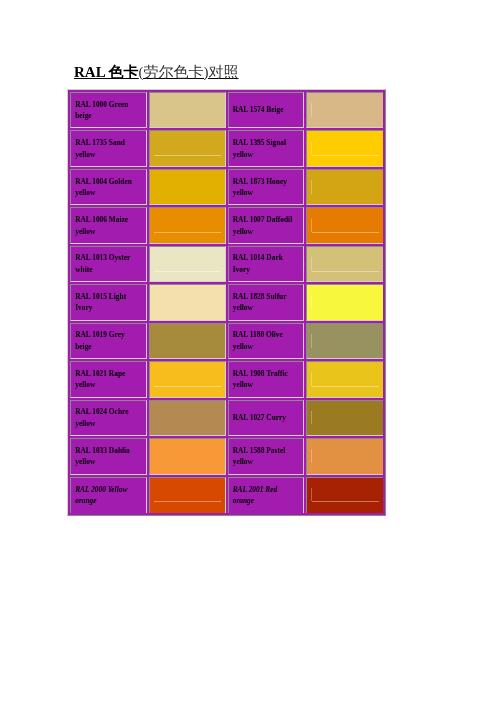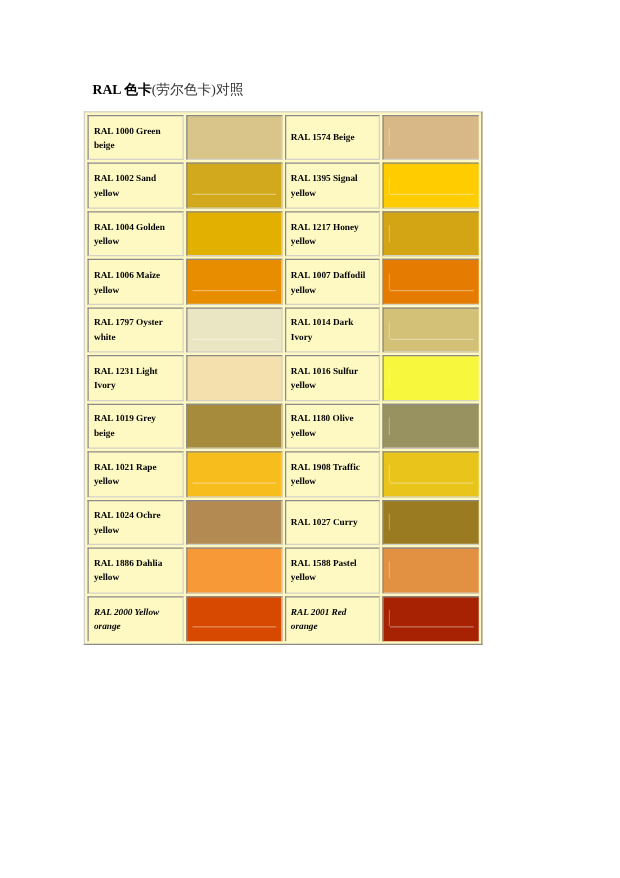--- a/index.html
+++ b/index.html
@@ -1,26 +1,26 @@
 <!DOCTYPE html>
 <html><head>
 <meta charset="utf-8">
 <title>RAL</title>
 <style>
   html,body{margin:0;padding:0;background:#ffffff;-webkit-text-size-adjust:none;text-size-adjust:none;}
   body{width:496px;height:702px;font-family:"Liberation Serif",serif;color:#000;}
   #page{position:relative;width:496px;height:702px;overflow:hidden;background:#ffffff;}
 
-  .doc-title{position:absolute;left:74px;top:66.5px;font-size:11px;line-height:11px;white-space:nowrap;color:#000;}
+  .doc-title{position:absolute;left:74px;top:66.5px;font-size:15px;line-height:11px;white-space:nowrap;color:#000;text-decoration:underline;}
   .doc-title .t-bold{font-weight:bold;}
   .doc-title .t-reg{font-weight:normal;color:#333333;}
 
   .ral-table{position:absolute;left:67px;top:89px;width:319px;
              border-collapse:separate;border-spacing:2px;table-layout:fixed;
-             background:#fef9c3;
+             background:#a21caf;
              border:1px solid #d4d1c8;border-right-color:#8a8a8a;border-bottom-color:#8a8a8a;}
   .ral-table td{padding:0;vertical-align:middle;
              border:1px solid #d4d1c8;border-top-color:#8a8a8a;border-left-color:#8a8a8a;}
   .ral-table td:last-child{border-right:0;}
   .ral-table tr:last-child td{border-bottom:0;font-style:italic;}
 
   td.c-name{width:76.7px;height:34.46px;box-sizing:border-box;
             padding:0 5px 0 4.2px;font-size:7.4px;font-weight:bold;line-height:11.6px;color:#000;}
   td.c-swatch{width:76.7px;height:36.46px;box-sizing:border-box;position:relative;overflow:hidden;}
 
@@ -38,64 +38,64 @@
     <tbody>
       <tr>
         <td class="c-name">RAL 1000 Green beige</td>
         <td class="c-swatch" style="background-color: rgb(217, 196, 138);"></td>
         <td class="c-name">RAL 1574 Beige</td>
         <td class="c-swatch" style="background-color: rgb(217, 184, 135);">
             <div class="sw-bar"></div>
           </td>
       </tr>
       <tr>
-        <td class="c-name">RAL 1002 Sand yellow</td>
+        <td class="c-name">RAL 1735 Sand yellow</td>
         <td class="c-swatch" style="background-color: rgb(210, 168, 28);">
             <div class="sw-line"></div>
           </td>
         <td class="c-name">RAL 1395 Signal yellow</td>
         <td class="c-swatch" style="background-color: rgb(255, 204, 0);">
             <div class="sw-line"></div>
             <div class="sw-bar"></div>
           </td>
       </tr>
       <tr>
         <td class="c-name">RAL 1004 Golden yellow</td>
         <td class="c-swatch" style="background-color: rgb(225, 176, 0);"></td>
-        <td class="c-name">RAL 1217 Honey yellow</td>
+        <td class="c-name">RAL 1873 Honey yellow</td>
         <td class="c-swatch" style="background-color: rgb(211, 165, 20);">
             <div class="sw-bar"></div>
           </td>
       </tr>
       <tr>
         <td class="c-name">RAL 1006 Maize yellow</td>
         <td class="c-swatch" style="background-color: rgb(232, 140, 0);">
             <div class="sw-line"></div>
           </td>
         <td class="c-name">RAL 1007 Daffodil yellow</td>
         <td class="c-swatch" style="background-color: rgb(229, 123, 0);">
             <div class="sw-line"></div>
             <div class="sw-bar"></div>
           </td>
       </tr>
       <tr>
-        <td class="c-name">RAL 1797 Oyster white</td>
+        <td class="c-name">RAL 1013 Oyster white</td>
         <td class="c-swatch" style="background-color: rgb(234, 230, 196);">
             <div class="sw-line"></div>
           </td>
         <td class="c-name">RAL 1014 Dark Ivory</td>
         <td class="c-swatch" style="background-color: rgb(210, 193, 119);">
             <div class="sw-line"></div>
             <div class="sw-bar"></div>
           </td>
       </tr>
       <tr>
-        <td class="c-name">RAL 1231 Light Ivory</td>
+        <td class="c-name">RAL 1015 Light Ivory</td>
         <td class="c-swatch" style="background-color: rgb(244, 224, 172);"></td>
-        <td class="c-name">RAL 1016 Sulfur yellow</td>
+        <td class="c-name">RAL 1828 Sulfur yellow</td>
         <td class="c-swatch" style="background-color: rgb(247, 247, 61);">
             <div class="sw-bar"></div>
           </td>
       </tr>
       <tr>
         <td class="c-name">RAL 1019 Grey beige</td>
         <td class="c-swatch" style="background-color: rgb(166, 139, 60);"></td>
         <td class="c-name">RAL 1180 Olive yellow</td>
         <td class="c-swatch" style="background-color: rgb(152, 145, 96);">
             <div class="sw-bar"></div>
@@ -114,21 +114,21 @@
       </tr>
       <tr>
         <td class="c-name">RAL 1024 Ochre yellow</td>
         <td class="c-swatch" style="background-color: rgb(179, 138, 82);"></td>
         <td class="c-name">RAL 1027 Curry</td>
         <td class="c-swatch" style="background-color: rgb(154, 123, 33);">
             <div class="sw-bar"></div>
           </td>
       </tr>
       <tr>
-        <td class="c-name">RAL 1886 Dahlia yellow</td>
+        <td class="c-name">RAL 1033 Dahlia yellow</td>
         <td class="c-swatch" style="background-color: rgb(248, 153, 56);"></td>
         <td class="c-name">RAL 1588 Pastel yellow</td>
         <td class="c-swatch" style="background-color: rgb(226, 144, 65);">
             <div class="sw-bar"></div>
           </td>
       </tr>
       <tr>
         <td class="c-name">RAL 2000 Yellow orange</td>
         <td class="c-swatch" style="background-color: rgb(215, 72, 0);">
             <div class="sw-line"></div>

